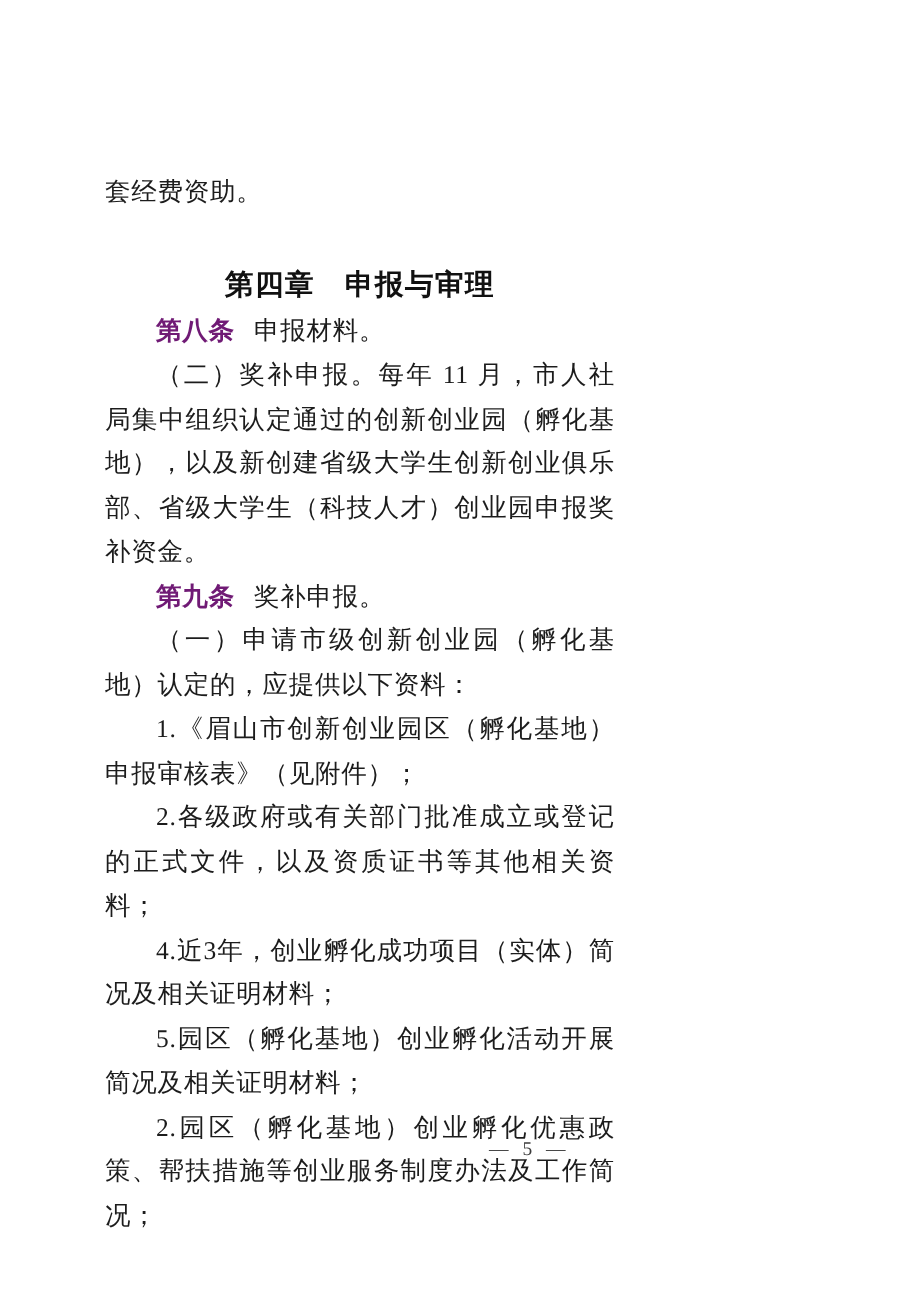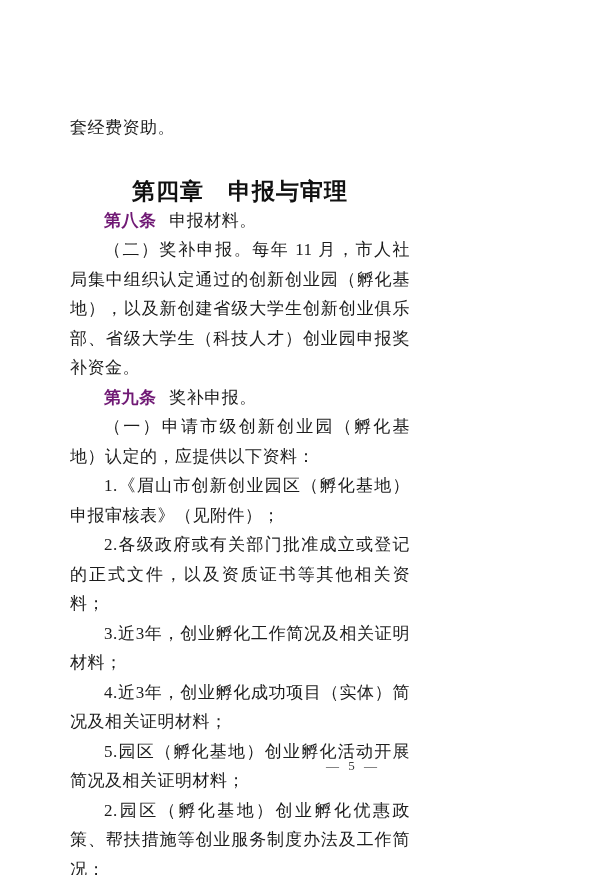--- a/index.html
+++ b/index.html
@@ -23,21 +23,21 @@
     font-size: 17px;
     line-height: 29.5px;
     text-align: justify;
     letter-spacing: 0.5px;
   }
   .body-text { text-indent: 2em; }
   .no-indent { text-indent: 0; }
   .chapter-heading {
     font-family: "Liberation Sans", "DejaVu Sans", sans-serif;
     font-weight: bold;
-    font-size: 23px;
+    font-size: 19px;
     letter-spacing: 1px;
     text-align: center;
     text-indent: 0;
     margin-top: 33px;
     line-height: 30px;
     color: #111111;
   }
   .article-lead { text-indent: 2em; }
   .article-label {
     font-family: "Liberation Sans", "DejaVu Sans", sans-serif;
@@ -70,21 +70,20 @@
     <p class="body-text">（二）奖补申报。每年 11 月，市人社局集中组织认定通过的创新创业园（孵化基地），以及新创建省级大学生创新创业俱乐部、省级大学生（科技人才）创业园申报奖补资金。</p>
 
     <p class="article-lead"><span class="article-label">第九条</span><span class="article-title-text">奖补申报。</span></p>
 
     <p class="body-text">（一）申请市级创新创业园（孵化基地）认定的，应提供以下资料：</p>
 
     <p class="body-text">1.《眉山市创新创业园区（孵化基地）申报审核表》（见附件）；</p>
 
     <p class="body-text">2.各级政府或有关部门批准成立或登记的正式文件，以及资质证书等其他相关资料；</p>
 
-    <p class="body-text">3.近3年，创业孵化工作简况及相关证明材料；</p>
 
     <p class="body-text">4.近3年，创业孵化成功项目（实体）简况及相关证明材料；</p>
 
     <p class="body-text">5.园区（孵化基地）创业孵化活动开展简况及相关证明材料；</p>
 
     <p class="body-text">2.园区（孵化基地）创业孵化优惠政策、帮扶措施等创业服务制度办法及工作简况；</p>
 
   </div>
 
   <div class="page-number">— 5 —</div>

